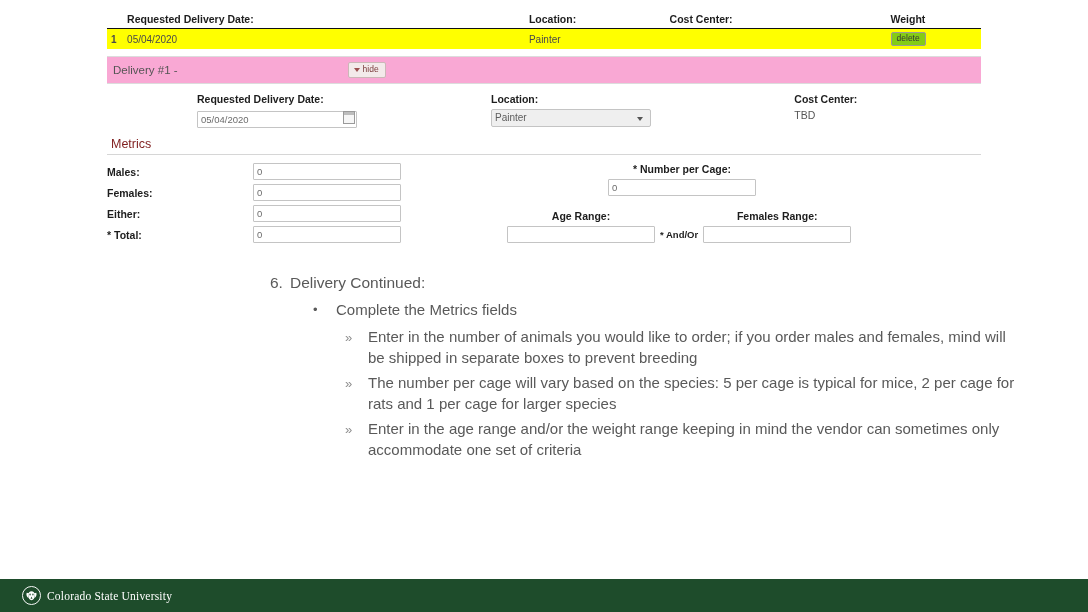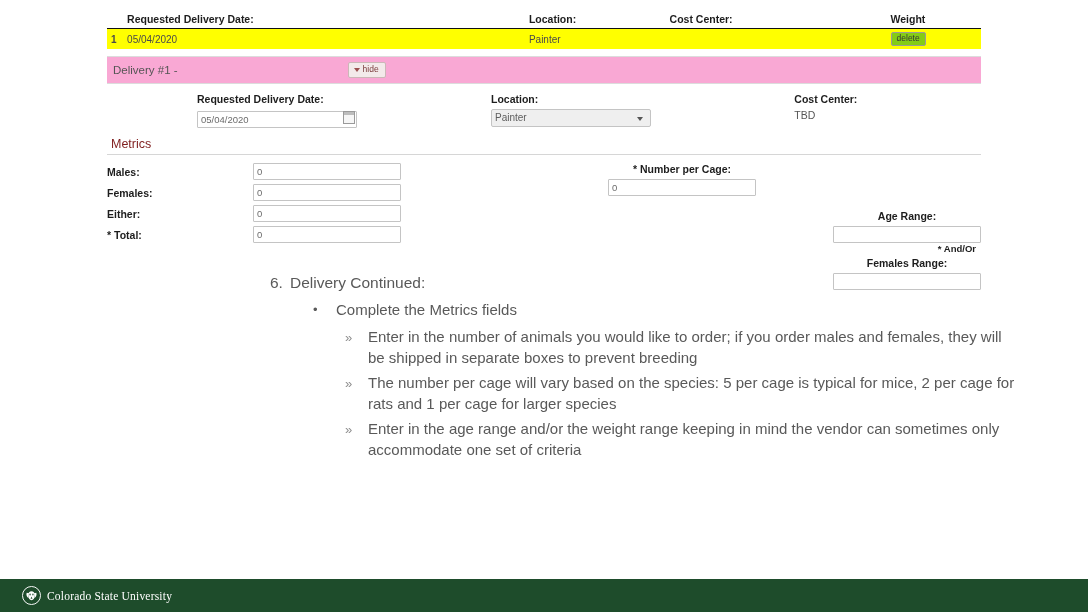--- a/index.html
+++ b/index.html
@@ -105,21 +105,21 @@
     font-family:"Liberation Sans",sans-serif;
   }
   .star{color:#1d1d1d;}
 
   .npc-label{font-size:10.5px;color:#1d1d1d;font-weight:bold;text-align:center;width:300px;margin-left:25px;}
   .npc-input{
     width:148px;height:17px;box-sizing:border-box;background:#fff;border:1px solid #c4c4c4;
     font-size:9.5px;color:#6b6b6b;padding:0 3px;margin:4px 0 0 101px;border-radius:1px;
     font-family:"Liberation Sans",sans-serif;
   }
-  .ranges{display:flex;align-items:flex-end;margin-top:14px;flex-direction:column;}
+  .ranges{display:flex;align-items:flex-end;margin-top:14px;}
   .range-col{display:flex;flex-direction:column;align-items:center;}
   .range-label{font-size:10.5px;color:#1d1d1d;font-weight:bold;margin-bottom:4px;}
   .range-input{
     width:148px;height:17px;box-sizing:border-box;background:#fff;border:1px solid #c4c4c4;
     border-radius:1px;font-family:"Liberation Sans",sans-serif;font-size:9.5px;padding:0 3px;
   }
   .andor{font-size:9.5px;color:#1d1d1d;font-weight:bold;padding:0 5px 3px 5px;}
 
   
   .content{position:absolute;left:0;top:272px;width:1088px;}
@@ -267,21 +267,21 @@
     <span>Delivery Continued:</span>
   </div>
 
   <div class="lvl2">
     <span class="lvl2-mark">•</span>
     <span>Complete the Metrics fields</span>
   </div>
 
   <div class="lvl3">
     <span class="lvl3-mark">»</span>
-    <span>Enter in the number of animals you would like to order; if you order males and females, they will be shipped in separate boxes to prevent breeding</span>
+    <span>Enter in the number of animals you would like to order; if you order males and females, mind will be shipped in separate boxes to prevent breeding</span>
   </div>
 
   <div class="lvl3">
     <span class="lvl3-mark">»</span>
     <span>The number per cage will vary based on the species: 5 per cage is typical for mice, 2 per cage for rats and 1 per cage for larger species</span>
   </div>
 
   <div class="lvl3">
     <span class="lvl3-mark">»</span>
     <span>Enter in the age range and/or the weight range keeping in mind the vendor can sometimes only accommodate one set of criteria</span>

